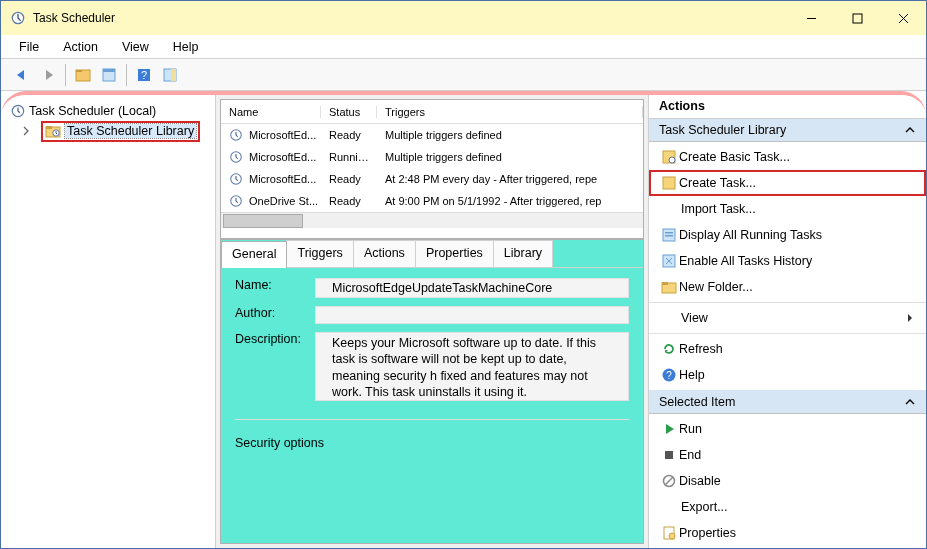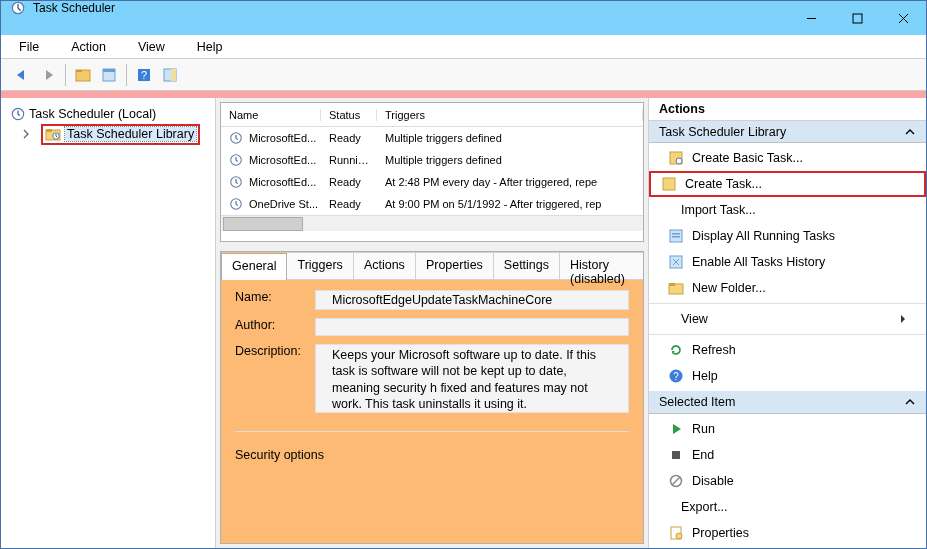--- a/index.html
+++ b/index.html
@@ -1,62 +1,62 @@
 <!DOCTYPE html>
 <html><head>
 <meta charset="utf-8">
 <style>
 * { box-sizing: border-box; font-family: "Segoe UI", Tahoma, sans-serif; }
 body { margin: 0; background: #1a5fb4; padding: 0; }
 .window { width: 927px; height: 549px; background: #fff; display: flex; flex-direction: column; border: 1px solid #4a6fa5; position: relative; margin: 0 auto; }
-.titlebar { height: 34px; background: #7dd3fc; display: flex; align-items: flex-start; justify-content: space-between; font-size: 12px; }
+.titlebar { height: 34px; background: #fef9c3; display: flex; align-items: center; justify-content: space-between; font-size: 12px; }
 .titlebar-left { display: flex; align-items: center; gap: 8px; padding-left: 10px; }
 .titlebar-left .title { color: #000; }
 .win-controls { display: flex; height: 100%; }
 .win-controls > div { width: 46px; display: flex; align-items: center; justify-content: center; color: #000; }
 .win-controls .close svg { stroke: #000; }
-.menubar { height: 24px; display: flex; align-items: center; gap: 16px; padding: 0 10px; font-size: 12.5px; border-bottom: 1px solid #d0d0d0; text-align: right; }
+.menubar { height: 24px; display: flex; align-items: center; gap: 8px; padding: 0 10px; font-size: 12.5px; border-bottom: 1px solid #d0d0d0; text-align: right; }
 .menubar span { padding: 2px 8px; }
 .toolbar { height: 32px; display: flex; align-items: center; gap: 4px; padding: 0 10px; border-bottom: 1px solid #d0d0d0; background: #f8f8f8; }
 .toolbar .btn { width: 22px; height: 22px; display: flex; align-items: center; justify-content: center; }
 .toolbar .sep { width: 1px; height: 22px; background: #c0c0c0; margin: 0 2px; }
-.body { flex: 1; display: flex; overflow: hidden; border-top: 7px solid #fca5a5; }
+.body { flex: 1; display: flex; overflow: hidden; border-top: 4px solid #fca5a5; border-radius: 25px; }
 
 .tree { width: 215px; border-right: 1px solid #d0d0d0; padding: 6px 0 0 6px; font-size: 12.5px; background: #fff; }
 .tree-row { display: flex; align-items: center; gap: 4px; height: 20px; padding-left: 4px; }
 .tree-row.child { margin-left: 10px; }
 .tree-row .label { white-space: nowrap; }
 .red-box { border: 2px solid #d42727; padding: 1px 2px 2px; margin-left: 6px; display: inline-flex; align-items: center; gap: 4px; }
 
 .center { flex: 1; display: flex; flex-direction: column; background: #f0f0f0; overflow: hidden; padding: 4px; }
 .task-list { background: #fff; border: 1px solid #b0b0b0; flex: 0 0 140px; overflow: hidden; display: flex; flex-direction: column; }
 .task-header, .task-row { display: grid; grid-template-columns: 100px 56px 1fr; font-size: 11px; align-items: center; }
 .task-header { height: 24px; border-bottom: 1px solid #ddd; }
 .task-header > div { padding: 0 8px; border-right: 1px solid #e0e0e0; }
 .task-row { height: 22px; }
 .task-row > div { padding: 0 8px; white-space: nowrap; overflow: hidden; text-overflow: ellipsis; }
 .task-row .name-cell { display: flex; align-items: center; gap: 6px; }
 .task-list-scroll { height: 16px; background: #f0f0f0; border-top: 1px solid #ddd; display: flex; align-items: center; }
 .scroll-thumb { width: 80px; height: 14px; background: #cfcfcf; margin-left: 2px; border: 1px solid #aaa; }
 
-.detail { flex: 1; margin-top: 9px; background: #fdba74; border: 1px solid #b0b0b0; display: flex; flex-direction: column; overflow: hidden; }
+.detail { flex: 1; margin-top: 0; background: #5eead4; border: 1px solid #b0b0b0; display: flex; flex-direction: column; overflow: hidden; }
 .tabs { display: flex; height: 28px; border-bottom: 1px solid #d0d0d0; font-size: 12.5px; }
 .tabs .tab { padding: 5px 10px; border: 1px solid #d0d0d0; border-bottom: none; margin-right: -1px; background: #fafafa; }
 .tabs .tab.active { background: #fff; border-top: 1px solid #b0b0b0; border-left: 1px solid #b0b0b0; border-right: 1px solid #b0b0b0; position: relative; top: 1px; }
 .detail-body { flex: 1; padding: 10px 14px; font-size: 12.5px; overflow: hidden; }
 .field { display: flex; margin-bottom: 8px; align-items: flex-start; }
 .field .flabel { width: 80px; color: #000; }
 .field .fval { flex: 1; background: #f4f4f4; padding: 2px 16px; border: 1px solid #e0e0e0; min-height: 18px; }
 .field.desc .fval { height: 69px; line-height: 1.3; overflow: hidden; }
 
 .actions { width: 278px; border-left: 1px solid #d0d0d0; display: flex; flex-direction: column; font-size: 12.5px; }
 .actions-header { height: 24px; background: #fff; border-bottom: 1px solid #d0d0d0; font-weight: bold; padding: 4px 10px 0; }
 .actions-subheader { height: 24px; background: #d6e6f5; display: flex; align-items: center; justify-content: space-between; padding: 0 10px; border-bottom: 1px solid #c0c0c0; }
 .actions-list { padding: 2px 0; }
-.action-item { display: flex; align-items: center; gap: 8px; height: 26px; padding: 0 19px; }
+.action-item { display: flex; align-items: center; gap: 2px; height: 26px; padding: 0 12px; }
 .action-item.indent { padding-left: 32px; }
 .action-item .icon-slot { width: 16px; height: 16px; display: flex; align-items: center; justify-content: center; }
 .action-item.redbox { border: 2px solid #d42727; margin: 0 0; padding-left: 10px; }
 .action-item.has-arrow { justify-content: space-between; }
 .actions .divider { height: 1px; background: #e0e0e0; margin: 2px 0; }
 
 .clock-icon { width: 14px; height: 14px; }
 .chev { width: 10px; height: 10px; }
 svg { display: block; }
 
@@ -239,22 +239,21 @@
             <div class="scroll-thumb"></div>
           </div>
       </div>
 
       <div class="detail">
         <div class="tabs">
           <div class="tab active">General</div>
           <div class="tab">Triggers</div>
           <div class="tab">Actions</div>
           <div class="tab">Properties</div>
-          <div class="tab">Settings</div>
-          <div class="tab">History (disabled)</div>
+          <div class="tab">Library</div>
         </div>
         <div class="detail-body">
           <div class="field">
             <div class="flabel">Name:</div>
             <div class="fval">MicrosoftEdgeUpdateTaskMachineCore</div>
           </div>
           <div class="field">
             <div class="flabel">Author:</div>
             <div class="fval"></div>
           </div>

